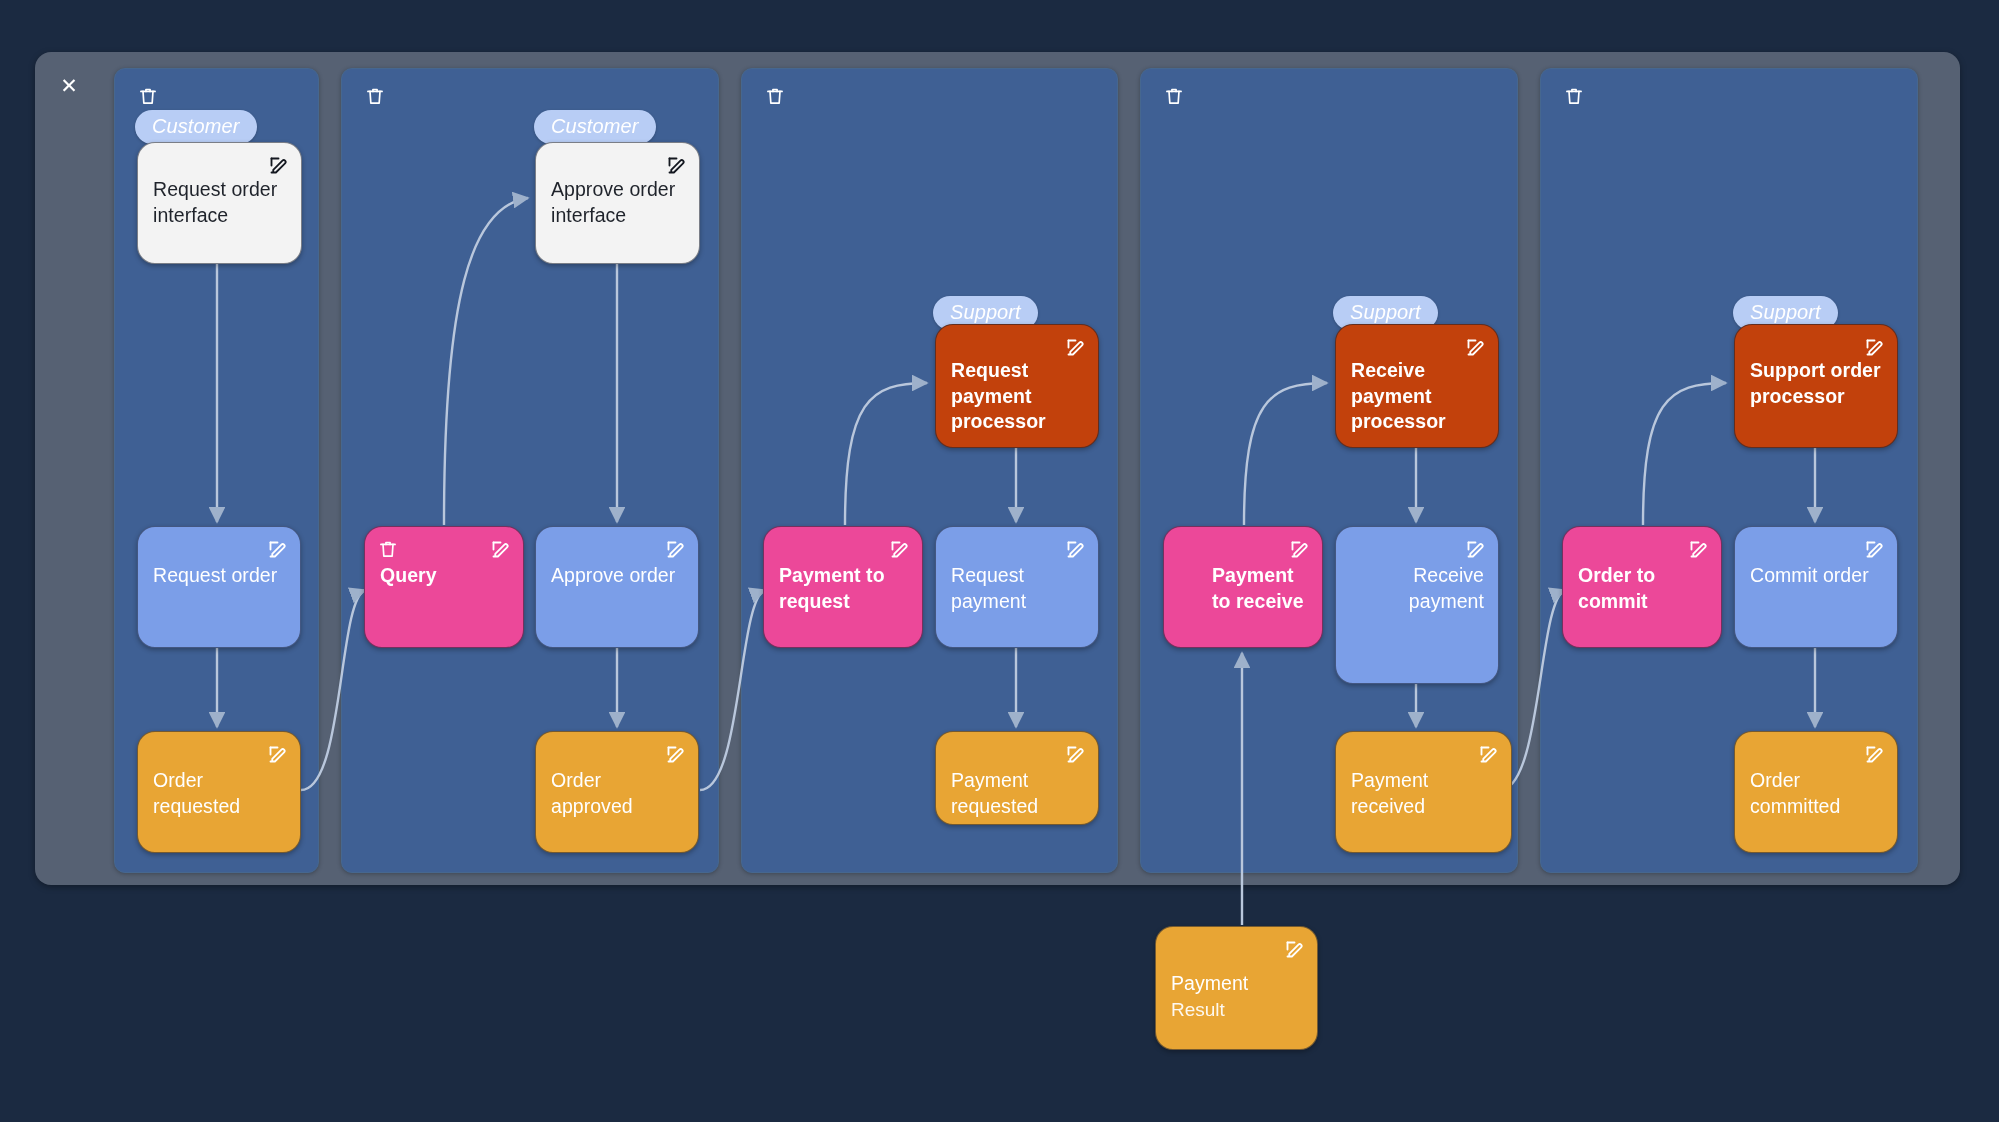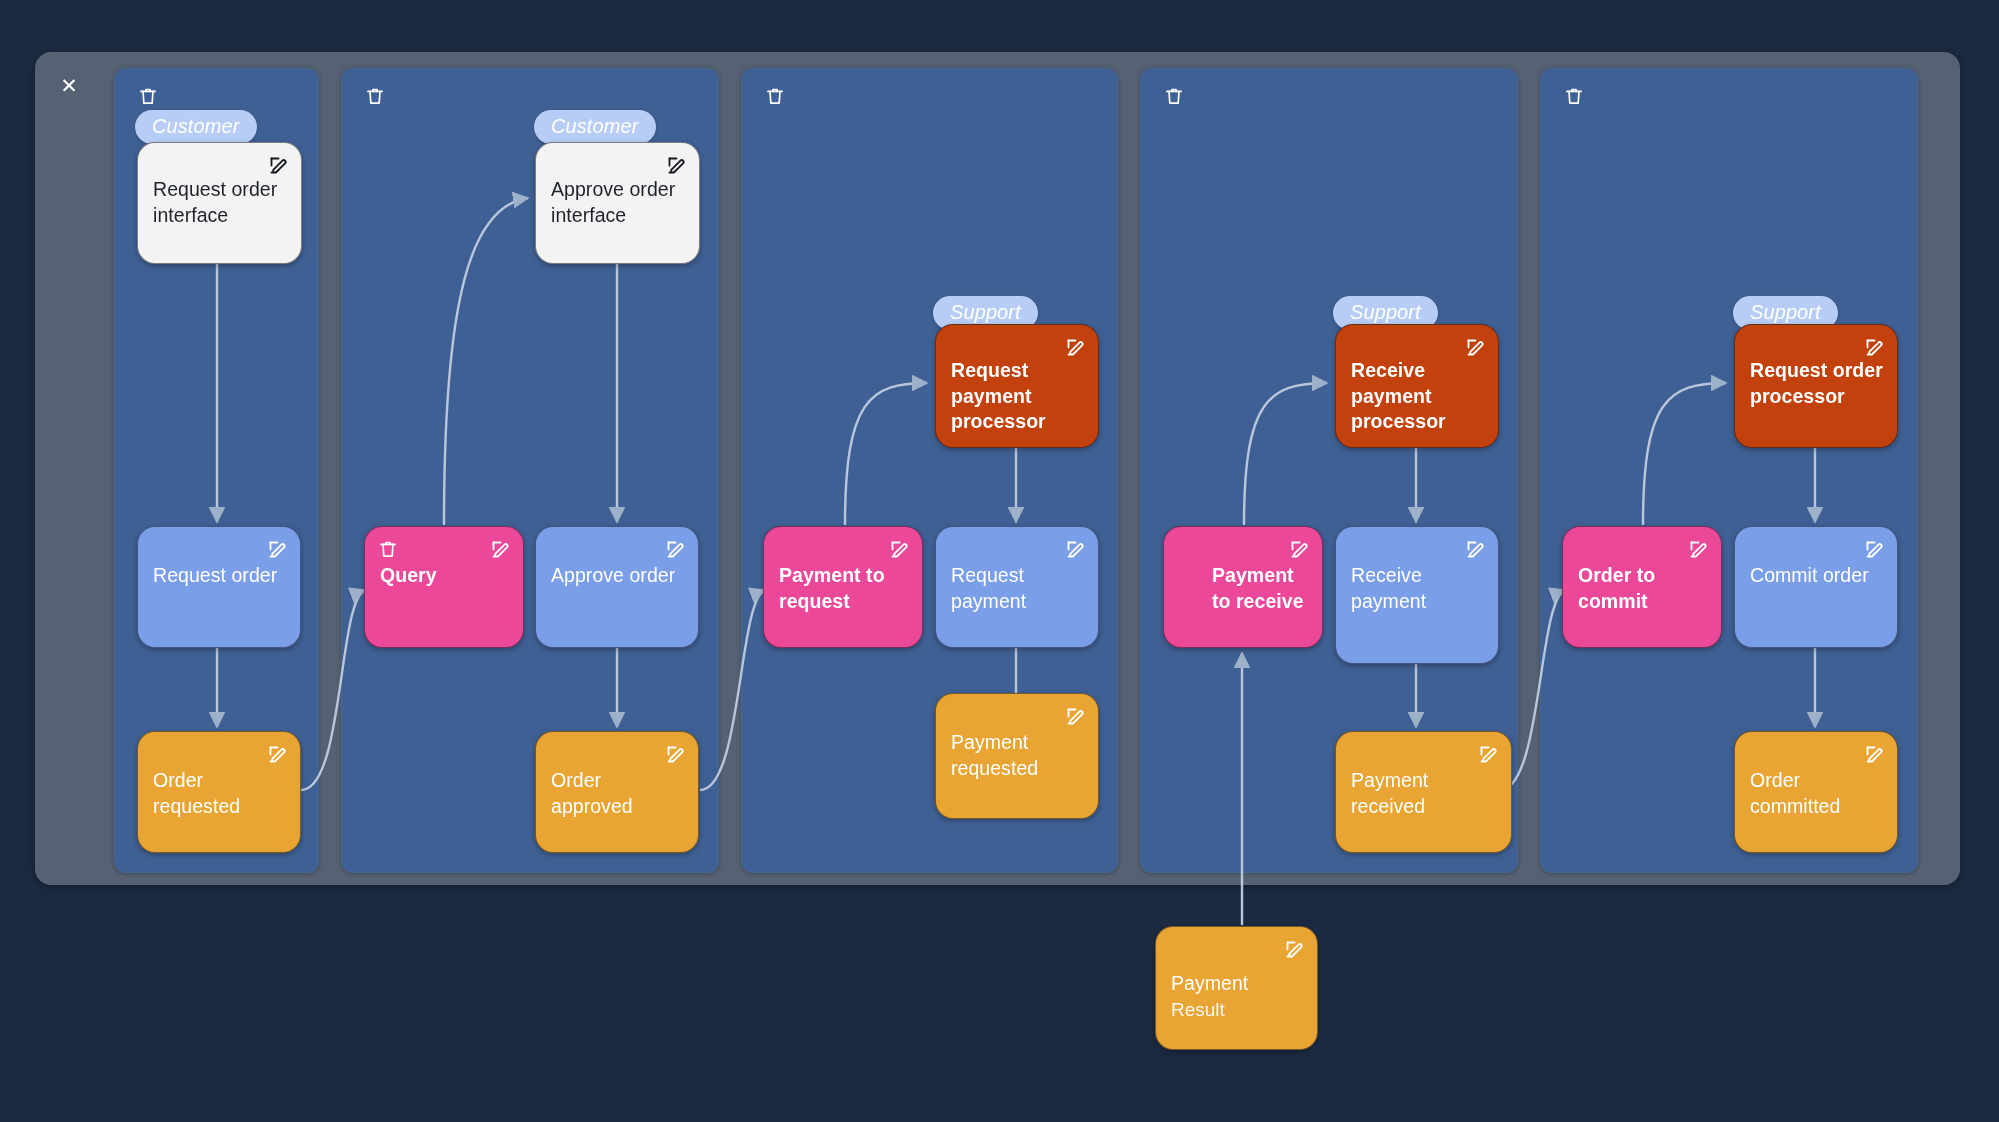--- a/index.html
+++ b/index.html
@@ -258,21 +258,21 @@
       <div class="card card-blue" style="left: 935px; top: 526px; width: 164px; height: 122px;">
         <span class="ic ic-edit">
           <svg viewBox="0 0 24 24" width="21" height="21" fill="none" stroke="#ffffff" stroke-width="2.1" stroke-linecap="round" stroke-linejoin="round">
             <path d="M4 20h5l10.5-10.5a2.1 2.1 0 0 0-3-3L6 17v3z"></path>
             <path d="M4 4h8"></path>
             <path d="M4 4v8"></path>
           </svg>
         </span>
         <span class="title" style="top: 36px;">Request payment</span>
       </div>
-      <div class="card card-orange" style="left: 935px; top: 693px; width: 164px; height: 126px;">
+      <div class="card card-orange" style="left: 935px; top: 731px; width: 164px; height: 94px;">
         <span class="ic ic-edit">
           <svg viewBox="0 0 24 24" width="21" height="21" fill="none" stroke="#ffffff" stroke-width="2.1" stroke-linecap="round" stroke-linejoin="round">
             <path d="M4 20h5l10.5-10.5a2.1 2.1 0 0 0-3-3L6 17v3z"></path>
             <path d="M4 4h8"></path>
             <path d="M4 4v8"></path>
           </svg>
         </span>
         <span class="title" style="top: 36px;">Payment requested</span>
       </div>
       <div class="lane" style="left: 1140px; width: 378px;">
@@ -298,21 +298,21 @@
       <div class="card card-green" style="left: 1163px; top: 526px; width: 160px; height: 122px;">
         <span class="ic ic-edit">
           <svg viewBox="0 0 24 24" width="21" height="21" fill="none" stroke="#ffffff" stroke-width="2.1" stroke-linecap="round" stroke-linejoin="round">
             <path d="M4 20h5l10.5-10.5a2.1 2.1 0 0 0-3-3L6 17v3z"></path>
             <path d="M4 4h8"></path>
             <path d="M4 4v8"></path>
           </svg>
         </span>
         <span class="title" style="top: 36px; margin-left: 33px;">Payment to receive</span>
       </div>
-      <div class="card card-blue" style="left: 1335px; top: 526px; width: 164px; height: 138px;">
+      <div class="card card-blue" style="left: 1335px; top: 526px; width: 164px; height: 158px; text-align: right;">
         <span class="ic ic-edit">
           <svg viewBox="0 0 24 24" width="21" height="21" fill="none" stroke="#ffffff" stroke-width="2.1" stroke-linecap="round" stroke-linejoin="round">
             <path d="M4 20h5l10.5-10.5a2.1 2.1 0 0 0-3-3L6 17v3z"></path>
             <path d="M4 4h8"></path>
             <path d="M4 4v8"></path>
           </svg>
         </span>
         <span class="title" style="top: 36px;">Receive payment</span>
       </div>
       <div class="card card-orange" style="left: 1335px; top: 731px; width: 177px; height: 122px;">
@@ -336,21 +336,21 @@
       </div>
       <div class="badge" style="left: 1733px; top: 296px;">Support</div>
       <div class="card card-purple" style="left: 1734px; top: 324px; width: 164px; height: 124px;">
         <span class="ic ic-edit">
           <svg viewBox="0 0 24 24" width="21" height="21" fill="none" stroke="#ffffff" stroke-width="2.1" stroke-linecap="round" stroke-linejoin="round">
             <path d="M4 20h5l10.5-10.5a2.1 2.1 0 0 0-3-3L6 17v3z"></path>
             <path d="M4 4h8"></path>
             <path d="M4 4v8"></path>
           </svg>
         </span>
-        <span class="title" style="top: 33px;">Request order processor</span>
+        <span class="title" style="top: 33px;">Support order processor</span>
       </div>
       <div class="card card-green" style="left: 1562px; top: 526px; width: 160px; height: 122px;">
         <span class="ic ic-edit">
           <svg viewBox="0 0 24 24" width="21" height="21" fill="none" stroke="#ffffff" stroke-width="2.1" stroke-linecap="round" stroke-linejoin="round">
             <path d="M4 20h5l10.5-10.5a2.1 2.1 0 0 0-3-3L6 17v3z"></path>
             <path d="M4 4h8"></path>
             <path d="M4 4v8"></path>
           </svg>
         </span>
         <span class="title" style="top: 36px;">Order to commit</span>

